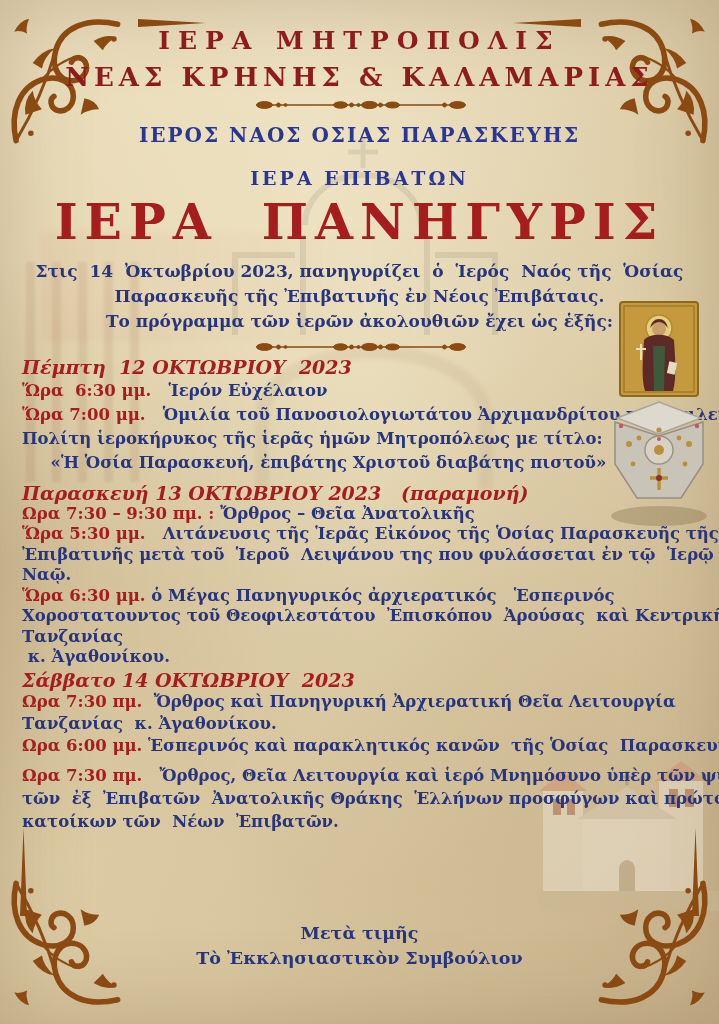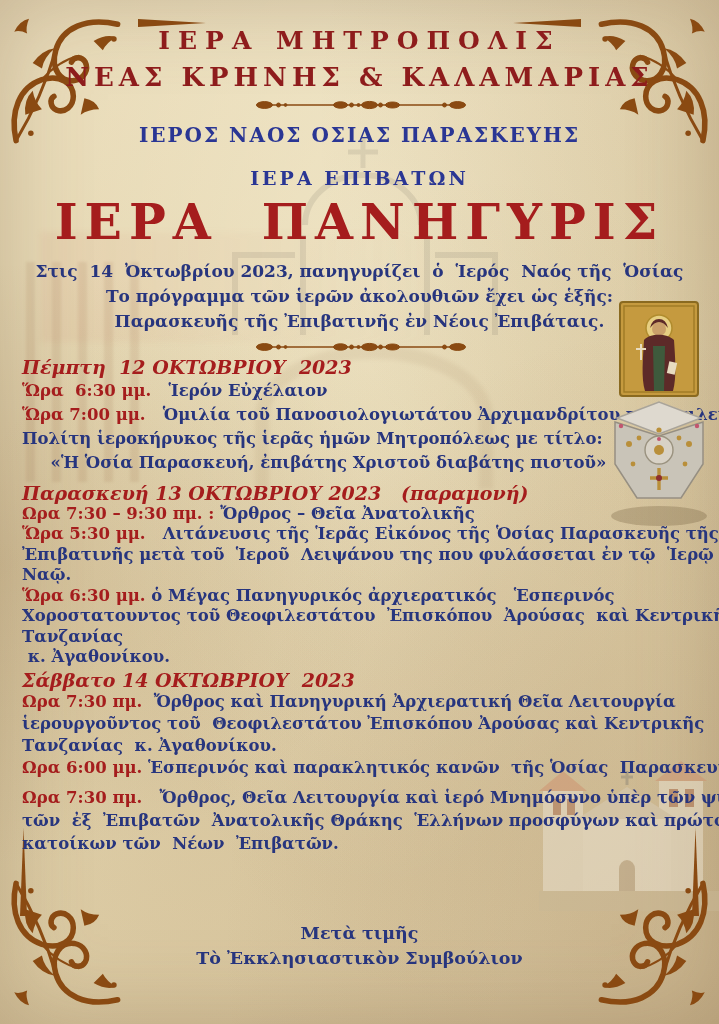--- a/index.html
+++ b/index.html
@@ -171,22 +171,22 @@
   <svg class="divider d1" viewBox="0 0 215 12">
       <use href="#ornrule"></use>
     </svg>
 
   <div class="church-title">ΙΕΡΟΣ ΝΑΟΣ ΟΣΙΑΣ ΠΑΡΑΣΚΕΥΗΣ</div>
   <div class="subtitle">ΙΕΡΑ ΕΠΙΒΑΤΩΝ</div>
   <div class="main-title">ΙΕΡΑ  ΠΑΝΗΓΥΡΙΣ</div>
 
   <div class="intro">
       <div class="intro-line">Στις  14  Ὀκτωβρίου 2023, πανηγυρίζει  ὁ  Ἱερός  Ναός τῆς  Ὁσίας</div>
+      <div class="intro-line">Παρασκευῆς τῆς Ἐπιβατινῆς ἐν Νέοις Ἐπιβάταις.</div>
       <div class="intro-line">Το πρόγραμμα τῶν ἱερῶν ἀκολουθιῶν ἔχει ὡς ἑξῆς:</div>
-      <div class="intro-line">Παρασκευῆς τῆς Ἐπιβατινῆς ἐν Νέοις Ἐπιβάταις.</div>
     </div>
 
   <svg class="divider d2" viewBox="0 0 215 12">
       <use href="#ornrule"></use>
     </svg>
 
   <div class="schedule">
       <div class="section">
         <div class="day">Πέμπτη  12 ΟΚΤΩΒΡΙΟΥ  2023</div>
         <div class="line"><span class="seg red">Ὥρα  6:30 μμ.</span><span class="seg blue">   Ἱερόν Εὐχέλαιον</span></div>
@@ -201,21 +201,20 @@
         <div class="line"><span class="seg blue">Ἐπιβατινῆς μετὰ τοῦ  Ἱεροῦ  Λειψάνου της που φυλάσσεται ἐν τῷ  Ἱερῷ ἡμῶν</span></div>
         <div class="line"><span class="seg blue">Ναῷ.</span></div>
         <div class="line"><span class="seg red">Ὥρα 6:30 μμ.</span><span class="seg blue"> ὁ Μέγας Πανηγυρικός ἀρχιερατικός   Ἑσπερινός</span></div>
         <div class="line"><span class="seg blue">Χοροστατουντος τοῦ Θεοφιλεστάτου  Ἐπισκόπου  Ἀρούσας  καὶ Κεντρικῆς</span></div>
         <div class="line"><span class="seg blue">Τανζανίας</span></div>
         <div class="line"><span class="seg blue"> κ. Ἀγαθονίκου.</span></div>
       </div>
       <div class="section">
         <div class="day">Σάββατο 14 ΟΚΤΩΒΡΙΟΥ  2023</div>
         <div class="line"><span class="seg red">Ωρα 7:30 πμ.</span><span class="seg blue">  Ὄρθρος καὶ Πανηγυρική Ἀρχιερατική Θεῖα Λειτουργία</span></div>
-        <div class="line"><span class="seg blue">ἱερουργοῦντος τοῦ  Θεοφιλεστάτου Ἐπισκόπου Ἀρούσας καὶ Κεντρικῆς</span></div>
         <div class="line"><span class="seg blue">Τανζανίας  κ. Ἀγαθονίκου.</span></div>
         <div class="line"><span class="seg red">Ωρα 6:00 μμ.</span><span class="seg blue"> Ἑσπερινός καὶ παρακλητικός κανῶν  τῆς Ὁσίας  Παρασκευῆς.</span></div>
       </div>
       <div class="section">
         <div class="line"><span class="seg red">Ωρα 7:30 πμ.</span><span class="seg blue">   Ὄρθρος, Θεῖα Λειτουργία καὶ ἱερό Μνημόσυνο ὑπὲρ τῶν ψυχῶν</span></div>
         <div class="line"><span class="seg blue">τῶν  ἐξ  Ἐπιβατῶν  Ἀνατολικῆς Θράκης  Ἑλλήνων προσφύγων καὶ πρώτων</span></div>
         <div class="line"><span class="seg blue">κατοίκων τῶν  Νέων  Ἐπιβατῶν.</span></div>
       </div>
     </div>
 

